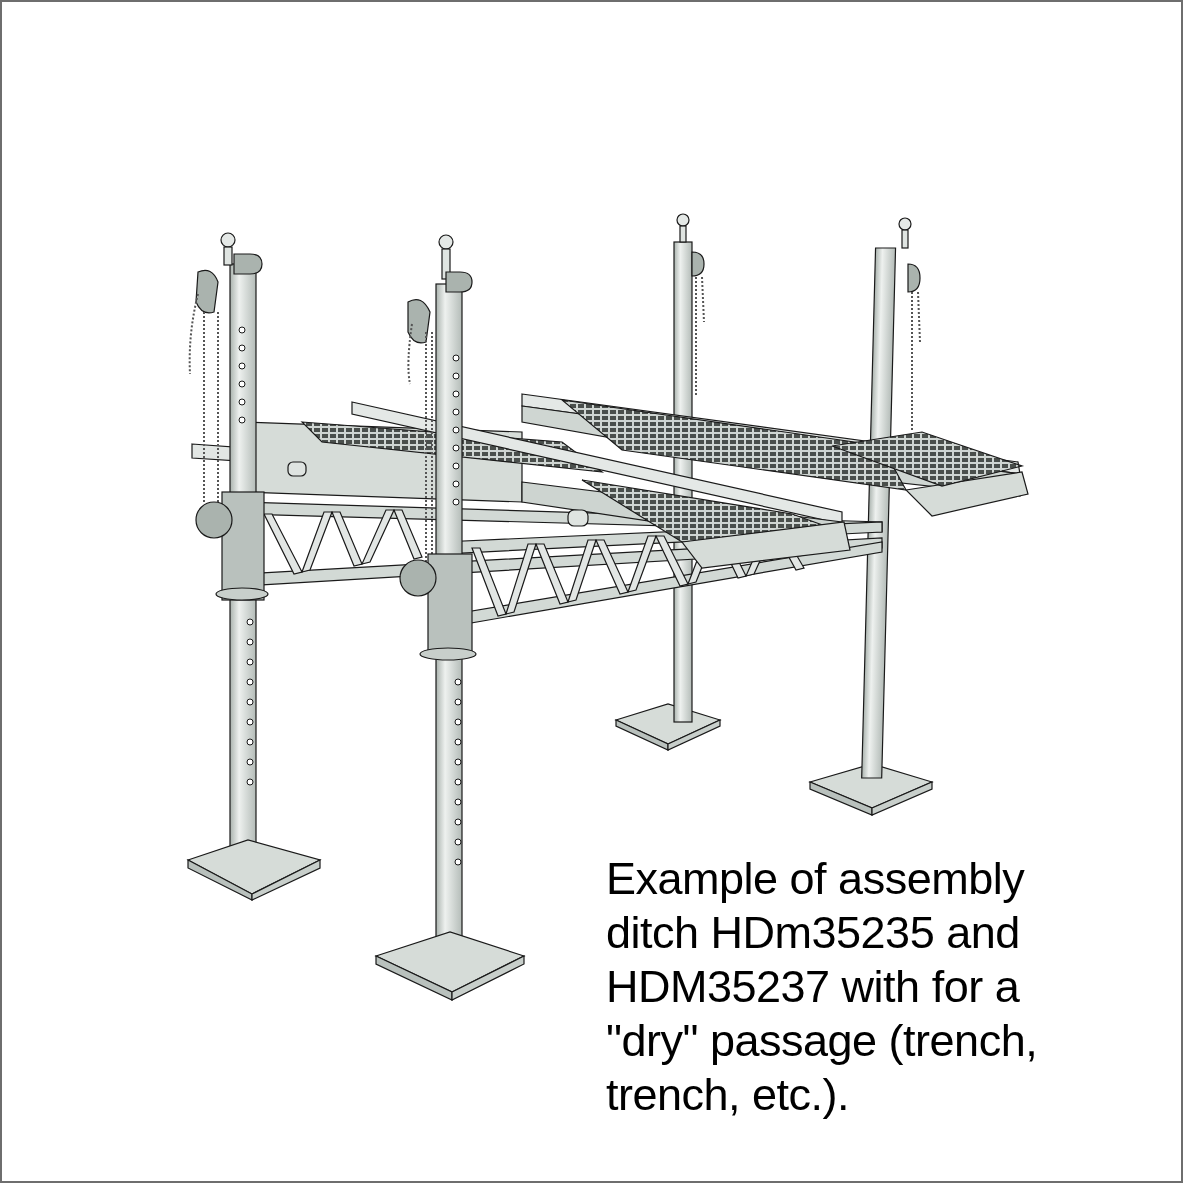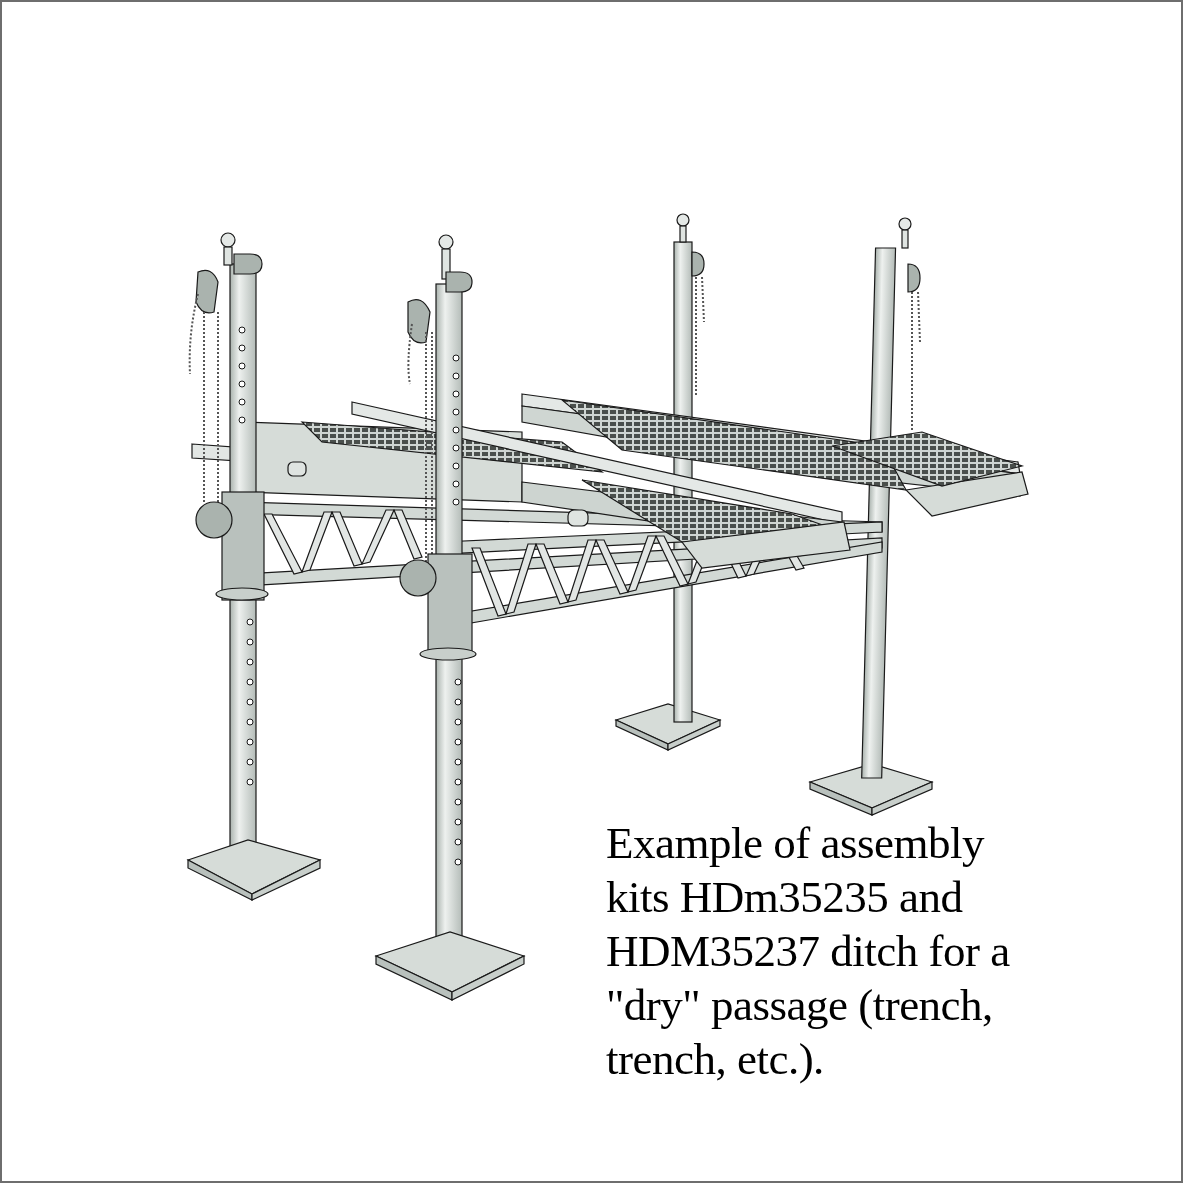--- a/index.html
+++ b/index.html
@@ -3,22 +3,22 @@
 <meta charset="utf-8">
 <style>
   html, body { margin: 0; padding: 0; background: #ffffff; }
   body { width: 1183px; height: 1183px; position: relative; overflow: hidden; }
   .frame {
     position: absolute; left: 0; top: 0; width: 1183px; height: 1183px;
     box-sizing: border-box; border: 2px solid #6e6e6e; background: #ffffff;
   }
   .illustration { position: absolute; left: 0; top: 0; width: 1183px; height: 1183px; }
   .caption {
-    position: absolute; left: 604px; top: 814px; width: 560px;
-    font-family: Liberation Serif, serif;
+    position: absolute; left: 604px; top: 850px; width: 560px;
+    font-family: Liberation Sans, sans-serif;
     font-size: 45px; line-height: 54px; color: #000000; letter-spacing: -0.5px;
   }
   .caption .line { display: block; white-space: nowrap; }
 </style>
 </head>
 <body>
 
 <div class="frame">
 
   <svg class="illustration" viewBox="0 0 1183 1183" xmlns="http://www.w3.org/2000/svg">
@@ -180,18 +180,18 @@
     </g>
     <g stroke="#1a1a1a" stroke-width="1.2" fill="#d6dcd8">
       <polygon points="374,954 448,930 522,954 450,990"></polygon>
       <polygon points="374,954 450,990 450,998 374,962" fill="#b9c1bd"></polygon>
       <polygon points="450,990 522,954 522,962 450,998" fill="#c8cfcb"></polygon>
     </g>
   </svg>
 
   <div class="caption">
     <span class="line">Example of assembly</span>
-    <span class="line">kits HDm35235 and</span>
-    <span class="line">HDM35237 ditch for a</span>
+    <span class="line">ditch HDm35235 and</span>
+    <span class="line">HDM35237 with for a</span>
     <span class="line">"dry" passage (trench,</span>
     <span class="line">trench, etc.).</span>
   </div>
 </div>
 
 </body></html>

